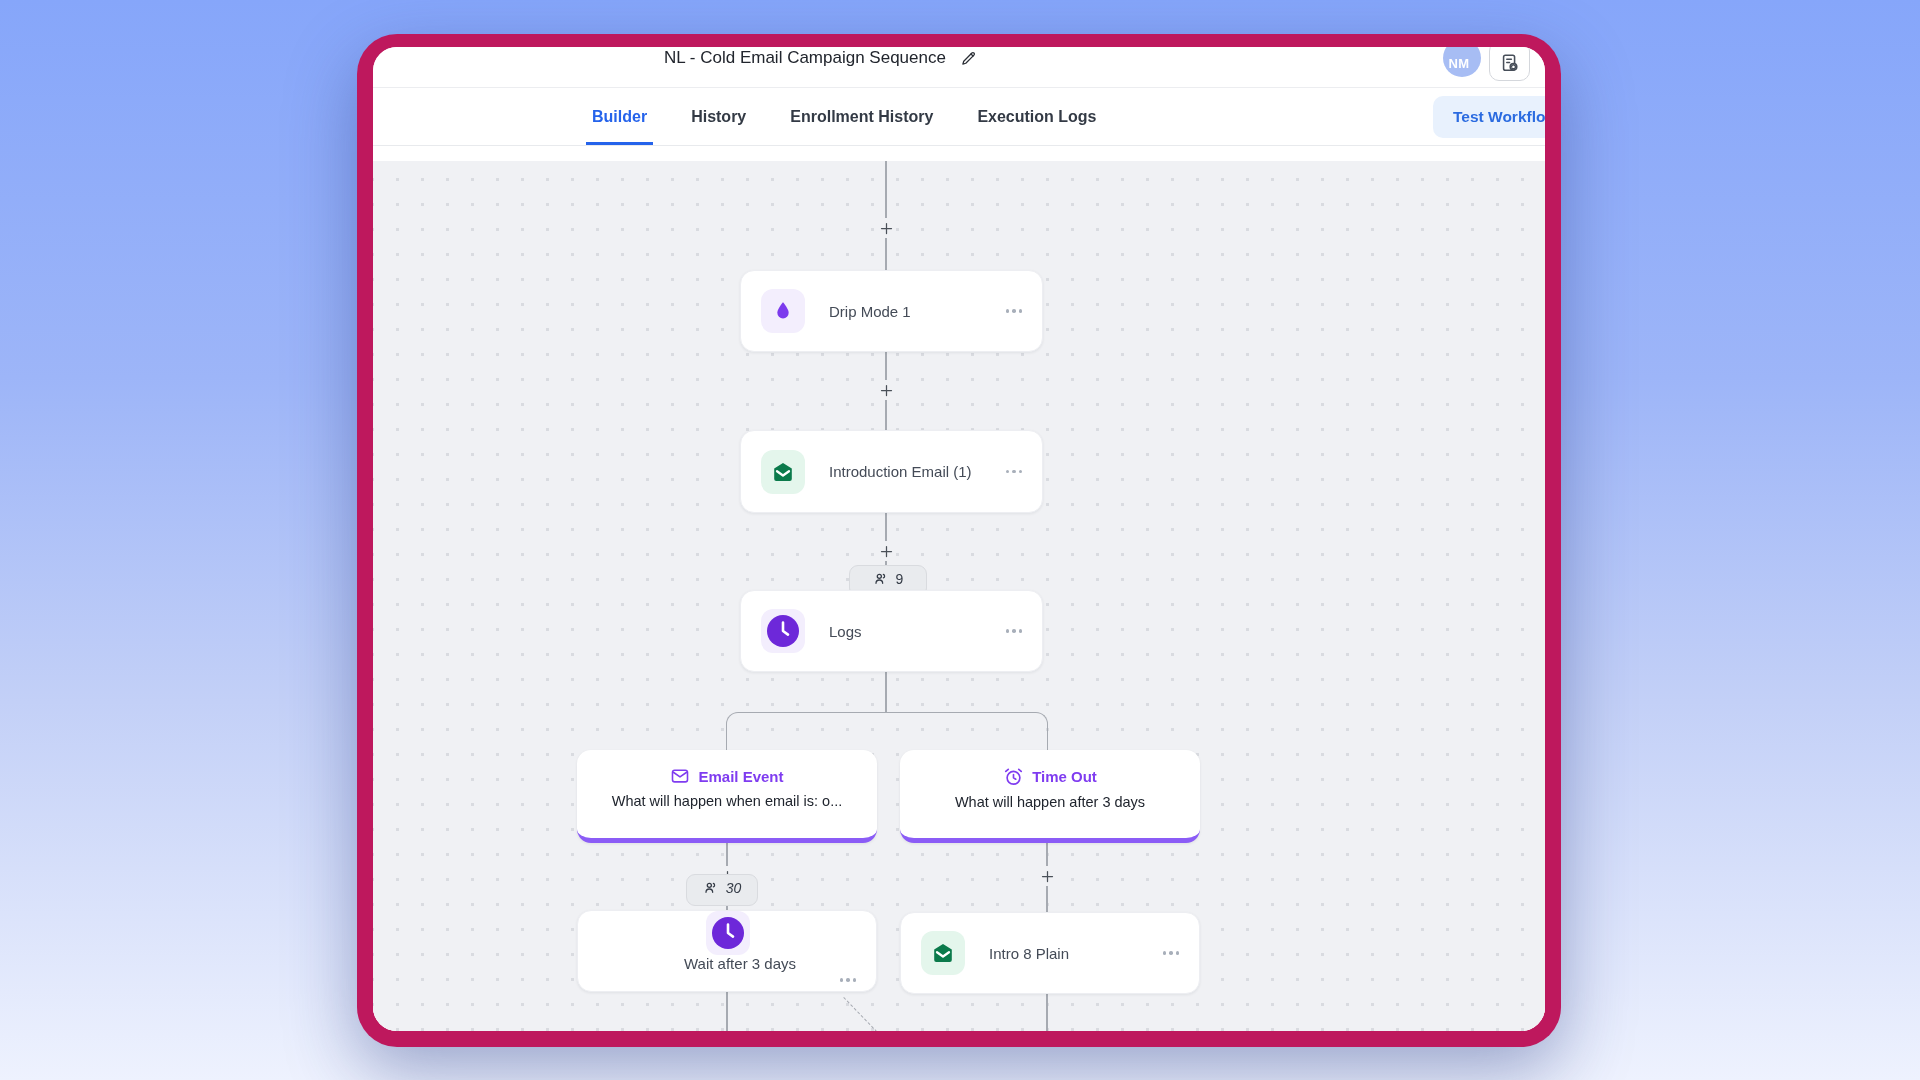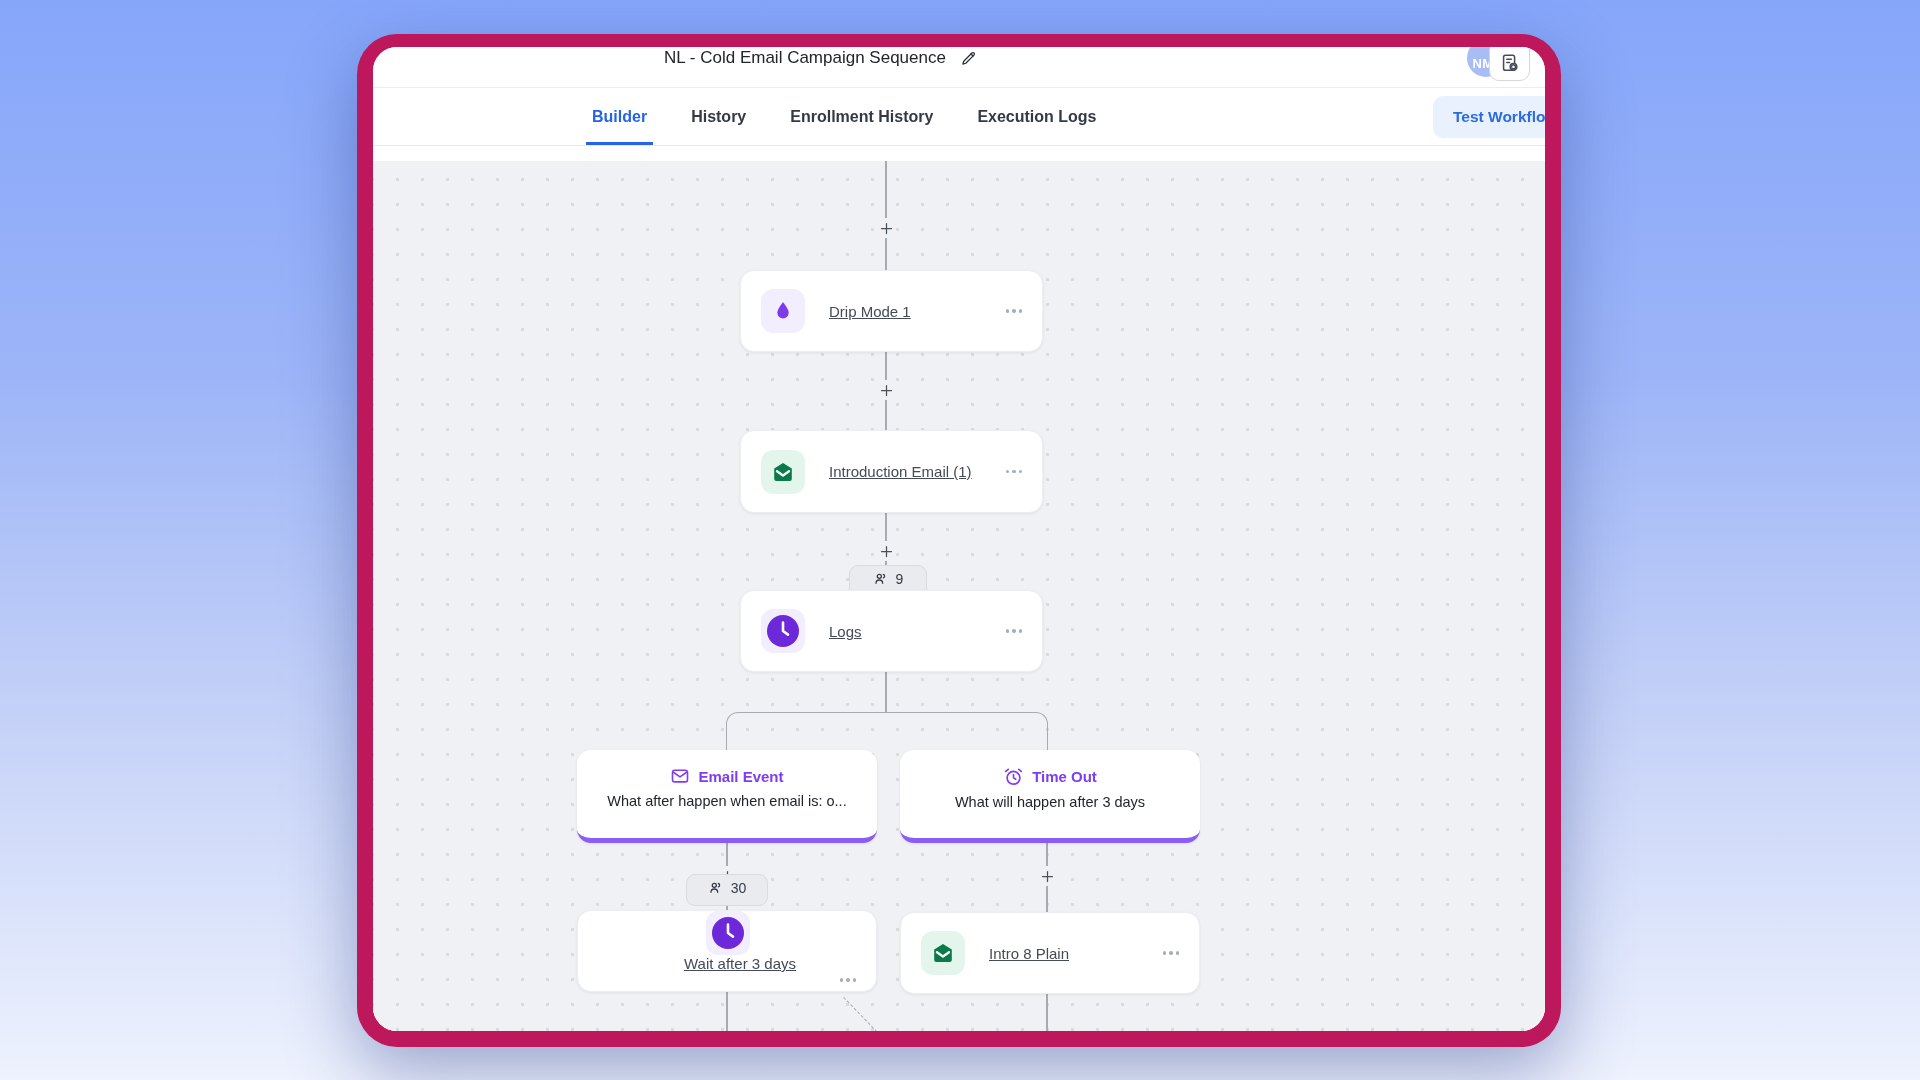--- a/index.html
+++ b/index.html
@@ -23,21 +23,20 @@
   
   .titlebar { position:absolute; left:0; top:0; width:100%; height:41px; background:#fff; border-bottom:1px solid #ecedf0; }
   .title-row { position:absolute; left:291px; top:-2px; height:26px; display:flex; align-items:center; gap:14px; }
   .page-title { font-size:17px; font-weight:500; color:#21252d; white-space:nowrap; }
   .edit-btn { width:18px; height:18px; display:flex; align-items:center; justify-content:center; cursor:pointer; }
   .avatar {
     position:absolute; left:1070px; top:-8px; width:38px; height:38px; border-radius:50%;
     background:#a7bdf4; color:#fff; font-size:13px; font-weight:bold;
     display:flex; align-items:center; justify-content:flex-end; padding-right:6px;
     letter-spacing:.5px;
-    margin-left:24px;
   }
   .avatar span{ width:100%; text-align:center; padding-top:10px; }
   .logs-btn {
     position:absolute; left:1116px; top:-6px; width:41px; height:40px;
     border:1.5px solid #d4d7dc; border-radius:10px; background:#fff;
     display:flex; align-items:flex-end; justify-content:center; padding-bottom:6px;
   }
 
   
   .tabbar { position:absolute; left:0; top:41px; width:100%; height:58px; background:#fff; border-bottom:1px solid #e8eaed;text-align:center; }
@@ -88,21 +87,21 @@
     position:absolute; width:303px; height:82px; background:#fff; border-radius:14px;
     border:1px solid #edeef2; box-shadow:0 1px 3px rgba(20,25,40,.07);
     display:flex; align-items:center; padding:0 18px 0 20px; z-index:2; cursor:pointer;
   }
   .node-icon {
     width:44px; height:44px; border-radius:12px; display:flex; align-items:center; justify-content:center;
     flex:none;
   }
   .node-icon.purple { background:#f3eefd; }
   .node-icon.green  { background:#e4f6ec; }
-  .node-title { margin-left:24px; font-size:15px; font-weight:500; color:#444b57; white-space:nowrap;text-decoration:underline; }
+  .node-title { margin-left:24px; font-size:15px; font-weight:500; color:#444b57; white-space:nowrap; }
   .menu-dots { margin-left:auto; display:flex; gap:3px; cursor:pointer; padding:6px 2px; }
   .menu-dots i { width:3.5px; height:3.5px; border-radius:50%; background:#a8afba; display:block; }
 
   .branch {
     position:absolute; width:300px; height:93px; background:#fff; border-radius:14px;
     border-bottom:5px solid #8b5cf6; box-shadow:0 1px 3px rgba(20,25,40,.08);
     display:flex; flex-direction:column; align-items:center; padding-top:16px; z-index:2; cursor:pointer;
   }
   .branch-head { display:flex; align-items:center; gap:8px; }
   .branch-title { font-size:15px; font-weight:700; color:#7f3cf0; }
@@ -207,21 +206,21 @@
         <div class="counter" style="left:476px; top:404px; width:78px;">
           <span>
             <svg width="16" height="16" viewBox="0 0 24 24" fill="none" stroke="#343b46" stroke-width="1.9" stroke-linecap="round">
               <circle cx="9.5" cy="8" r="3.1"></circle>
                 <path d="M4.5 18.5c0-2.8 2.2-5 5-5s5 2.2 5 5"></path>
               <path d="M15.5 5.2a2.6 2.6 0 0 1 0 5"></path>
             </svg>
           </span>
           <span>9</span>
         </div>
-        <div class="counter" style="left:313px; top:713px; width:82px;">
+        <div class="counter" style="left:313px; top:713px; width:72px;font-style:italic;">
           <span>
             <svg width="16" height="16" viewBox="0 0 24 24" fill="none" stroke="#343b46" stroke-width="1.9" stroke-linecap="round">
               <circle cx="9.5" cy="8" r="3.1"></circle>
                 <path d="M4.5 18.5c0-2.8 2.2-5 5-5s5 2.2 5 5"></path>
               <path d="M15.5 5.2a2.6 2.6 0 0 1 0 5"></path>
             </svg>
           </span>
           <span>30</span>
         </div>
 
@@ -272,21 +271,21 @@
         <div class="branch" style="left:204px; top:589px;">
           <div class="branch-head">
             <span>
               <svg width="20" height="20" viewBox="0 0 24 24" fill="none" stroke="#7f3cf0" stroke-width="1.9" stroke-linecap="round" stroke-linejoin="round">
                 <rect x="3" y="5" width="18" height="14" rx="2.6"></rect>
                 <path d="M4 7.5l8 5.6 8-5.6"></path>
               </svg>
             </span>
             <span class="branch-title">Email Event</span>
           </div>
-          <div class="branch-sub">What after happen when email is: o...</div>
+          <div class="branch-sub">What will happen when email is: o...</div>
         </div>
 
         <div class="branch" style="left:527px; top:589px;">
           <div class="branch-head">
             <span>
               <svg width="21" height="21" viewBox="0 0 24 24" fill="none" stroke="#7f3cf0" stroke-width="1.9" stroke-linecap="round" stroke-linejoin="round">
                 <circle cx="12" cy="13.5" r="7.3"></circle>
                 <path d="M12 9.8v3.7l2.6 1.6"></path>
                 <path d="M6 3.8L3.2 6.2M18 3.8l2.8 2.4"></path>
               </svg>

